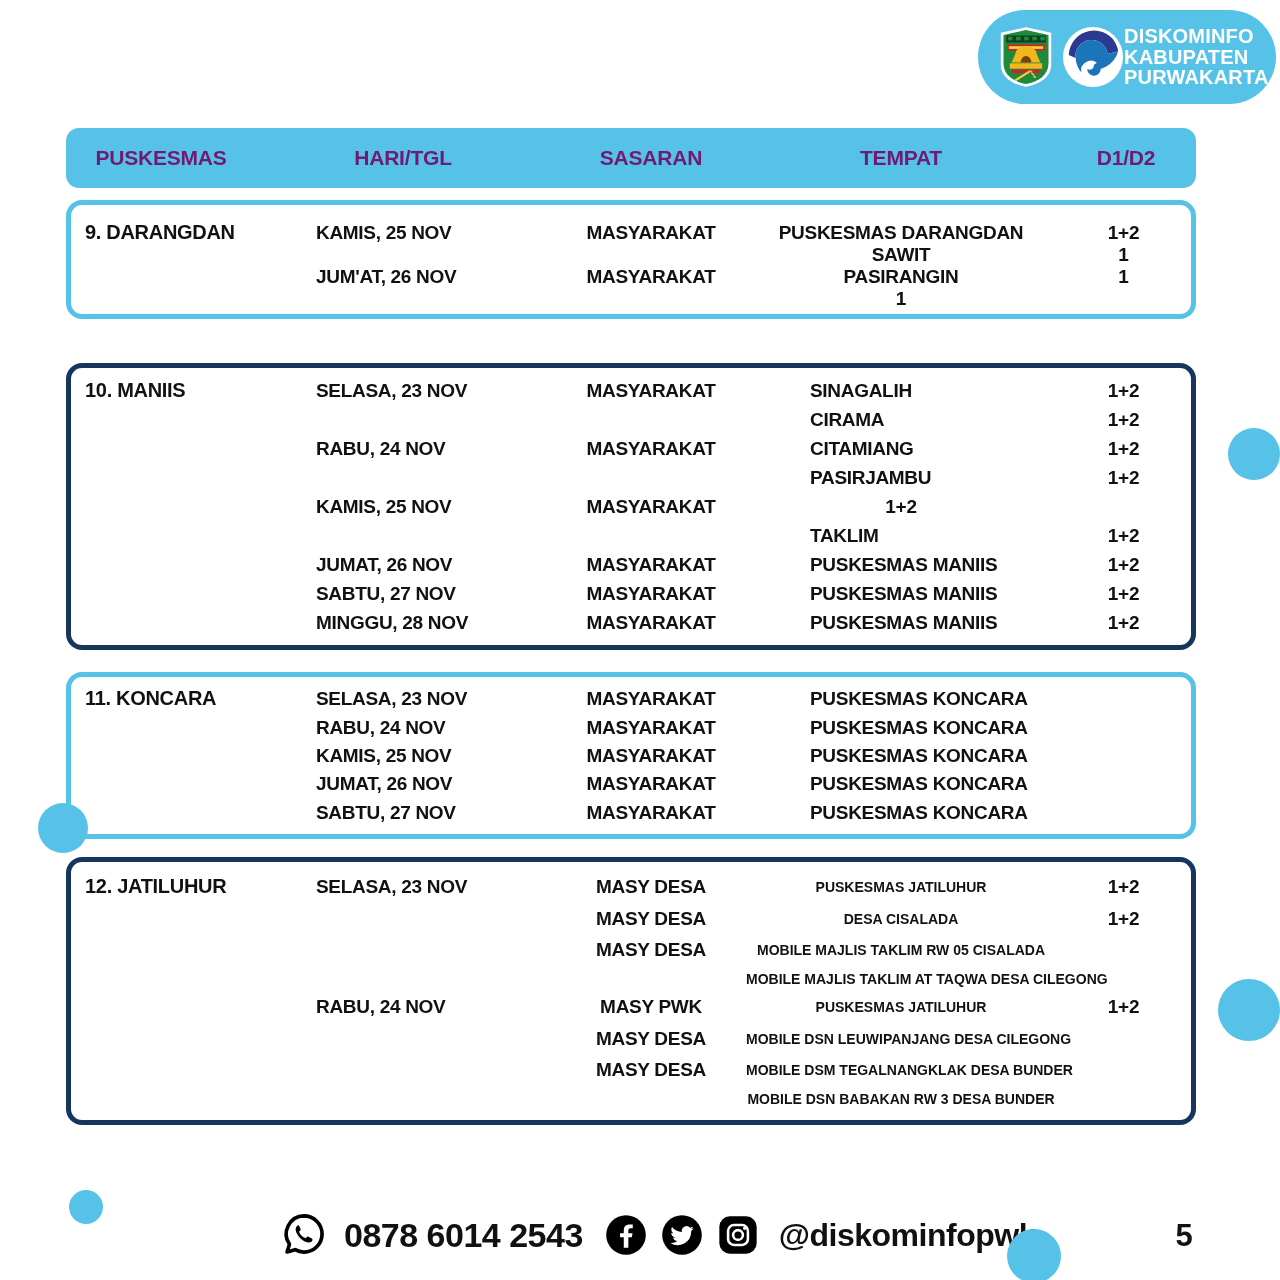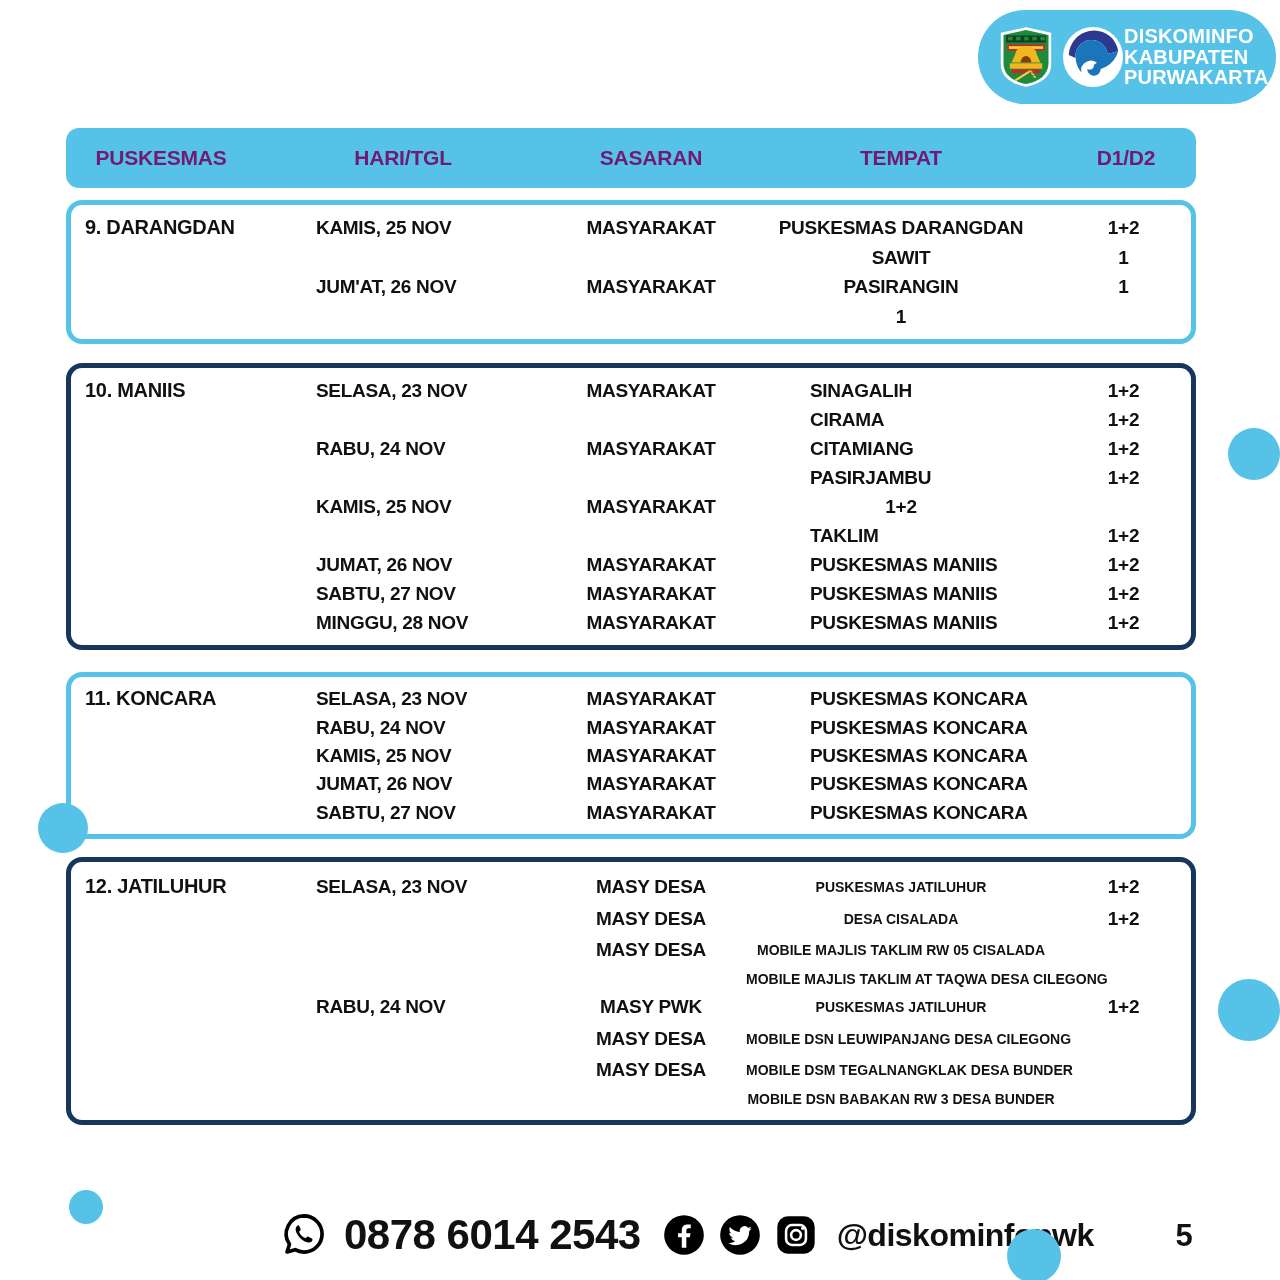--- a/index.html
+++ b/index.html
@@ -46,42 +46,42 @@
   .th:nth-child(1){padding-right:60px;}
   .th:nth-child(2){padding-right:66px;}
   
   .card{
     position:absolute;left:66px;width:1130px;border-radius:16px;background:#fff;
     display:flex;flex-direction:column;justify-content:space-evenly;
     padding:4px 0;z-index:2;
   }
   .card.cyan{border:5px solid var(--accent);}
   .card.navy{border:5px solid var(--navy);}
-  .card1{top:200px;height:144px;}
+  .card1{top:200px;height:119px;justify-content:flex-end;}
   .card2{top:363px;height:287px;}
   .card3{top:672px;height:167px;}
   .card4{top:857px;height:268px;}
   .row{
     display:grid;grid-template-columns:245px 240px 190px 310px 1fr;
     align-items:center;
   }
   .cell{font-weight:bold;font-size:19px;letter-spacing:-0.3px;white-space:nowrap;}
   .cell.c1{padding-left:14px;font-size:20px;}
   .cell.c2{text-align:left;}
   .cell.c3{text-align:center;}
   .cell.c4.center{text-align:center;}
   .cell.c4.left{padding-left:64px;text-align:left;}
   .cell.c4.small{font-size:14px;letter-spacing:0;}
   .cell.c5{text-align:center;}
   
   .footer{
     position:absolute;left:280px;top:1208px;height:54px;
     display:flex;align-items:center;gap:14px;z-index:4;
   }
-  .footer .phone{font-weight:bold;font-size:42px;letter-spacing:-0.5px;margin-right:8px;}
+  .footer .phone{font-weight:bold;font-size:34px;letter-spacing:-0.5px;margin-right:8px;}
   .footer .handle{font-weight:bold;font-size:32px;letter-spacing:-0.5px;margin-left:6px;}
   .sicon{width:42px;height:42px;flex:0 0 auto;}
   .wicon{width:48px;height:48px;flex:0 0 auto;margin-right:2px;}
   .page-num{
     position:absolute;left:1160px;top:1218px;width:48px;text-align:center;
     font-weight:bold;font-size:31px;z-index:4;
   }
 </style>
 </head>
 <body>

